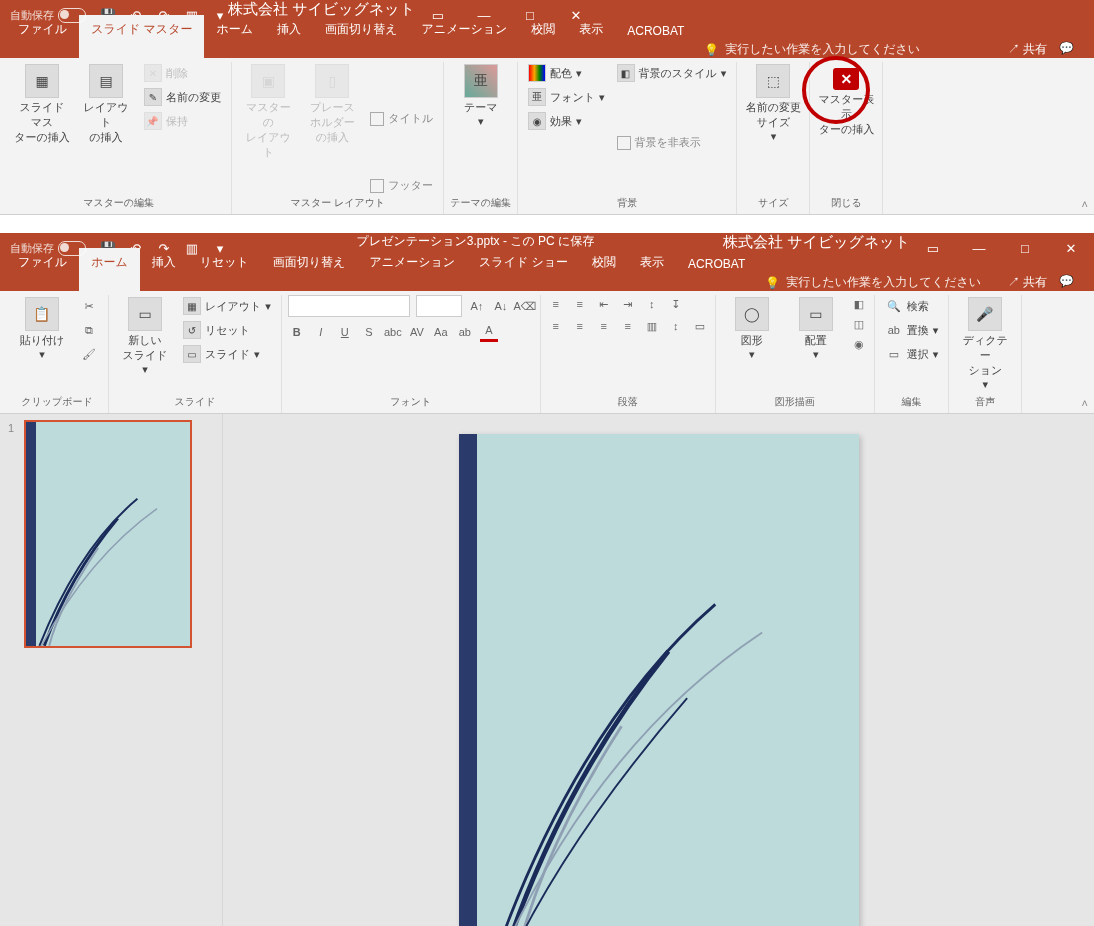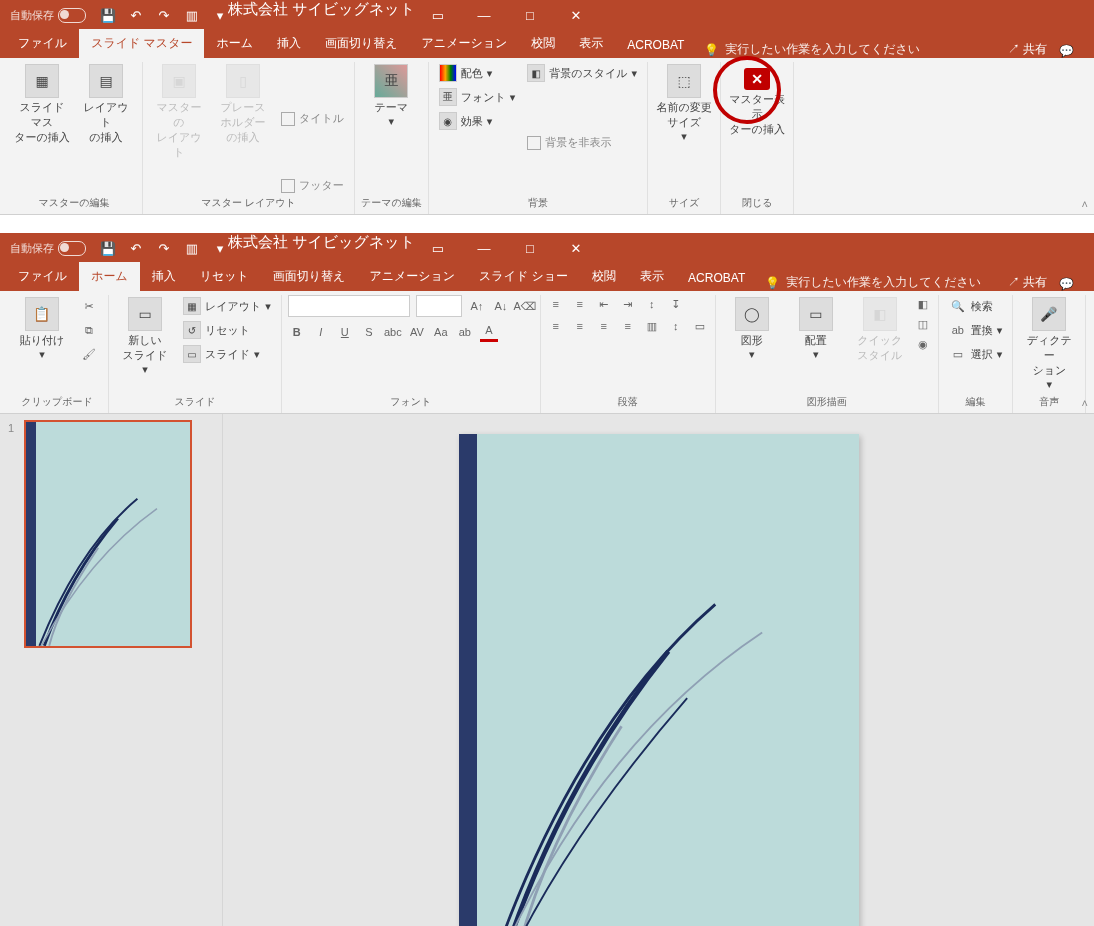--- a/index.html
+++ b/index.html
@@ -8,24 +8,24 @@
   .autosave { margin-left:10px; display:flex; align-items:center; gap:4px; opacity:.8;}
   .toggle { width:26px; height:13px; border:1px solid #fff; border-radius:7px; position:relative;}
   .toggle::after{content:""; position:absolute; left:1px; top:1px; width:9px; height:9px; border-radius:50%; background:#fff;}
   .qat{display:flex;align-items:center;gap:12px;margin-left:14px;}
   .qicon{width:16px;height:16px;display:flex;align-items:center;justify-content:center;color:#fff;font-size:13px;}
   .title{flex:1;text-align:center;font-size:12px;}
   .account{font-size:15px;}
   .winctrls{display:flex;}
   .winbtn{width:46px;height:30px;display:flex;align-items:center;justify-content:center;color:#fff;font-size:13px;}
   .tabbar{height:28px;background:#b7472a;display:flex;align-items:flex-end;padding:0 6px;color:#fff;font-size:12px;}
-  .tab{padding:6px 12px 6px;cursor:pointer;}
+  .tab{padding:6px 12px 20px;cursor:pointer;}
   .tab.active{background:#f3f3f3;color:#b7472a;}
   .tell{display:flex;align-items:center;gap:6px;margin-left:8px;opacity:.9;}
-  .share{margin-left:auto;display:flex;align-items:flex-end;gap:12px;padding-right:14px;}
+  .share{margin-left:auto;display:flex;align-items:flex-start;gap:12px;padding-right:14px;}
   .ribbon{background:#f3f3f3;border-bottom:1px solid #d0d0d0;display:flex;padding:4px 6px 0;min-height:92px;position:relative;}
   .group{display:flex;flex-direction:column;align-items:center;padding:0 6px;border-right:1px solid #e0e0e0;}
   .group:last-child{border-right:none;}
   .gbody{display:flex;align-items:flex-start;gap:4px;flex:1;}
   .glabel{font-size:10px;color:#666;text-align:center;padding:2px 0 4px;}
   .bigbtn{display:flex;flex-direction:column;align-items:center;justify-content:flex-start;width:56px;text-align:center;padding:2px;}
   .bigbtn .ic{width:32px;height:32px;background:#ddd;border:1px solid #ccc;margin-bottom:2px;display:flex;align-items:center;justify-content:center;font-size:14px;}
   .vstack{display:flex;flex-direction:column;gap:2px;}
   .sbtn{display:flex;align-items:center;gap:4px;padding:2px 4px;white-space:nowrap;}
   .sbtn .sic{width:16px;height:16px;background:#ddd;border:1px solid #ccc;display:flex;align-items:center;justify-content:center;font-size:10px;}
@@ -103,20 +103,34 @@
         <div class="bigbtn">
             <div class="ic">▦</div>
             <span style="white-space:pre-line">スライド マス
 ターの挿入</span>
           </div>
         <div class="bigbtn">
             <div class="ic">▤</div>
             <span style="white-space:pre-line">レイアウト
 の挿入</span>
           </div>
+        <div class="vstack">
+          <div class="sbtn dis">
+              <span class="sic">✕</span>
+              <span>削除</span>
+            </div>
+          <div class="sbtn">
+              <span class="sic">✎</span>
+              <span>名前の変更</span>
+            </div>
+          <div class="sbtn dis">
+              <span class="sic">📌</span>
+              <span>保持</span>
+            </div>
+        </div>
       </div>
       <div class="glabel">マスターの編集</div>
     </div>
 
     <div class="group">
       <div class="gbody">
         <div class="bigbtn dis">
             <div class="ic">▣</div>
             <span style="white-space:pre-line">マスターの
 レイアウト</span>
@@ -204,20 +218,21 @@
       <span>自動保存</span>
       <span class="toggle"></span>
     </div>
     <div class="qat">
       <span class="qicon">💾</span>
       <span class="qicon">↶</span>
       <span class="qicon">↷</span>
       <span class="qicon">▥</span>
       <span class="qicon">▾</span>
     </div>
+    <div class="title">プレゼンテーション3.pptx - この PC に保存</div>
     <div class="account">株式会社 サイビッグネット</div>
     <div class="winctrls">
       <div class="winbtn">▭</div>
       <div class="winbtn">—</div>
       <div class="winbtn">□</div>
       <div class="winbtn">✕</div>
     </div>
   </div>
   <div class="tabbar">
     <div class="tab">ファイル</div>
@@ -336,25 +351,20 @@
         <div class="bigbtn">
             <div class="ic">◯</div>
             <span>図形</span>
             <span>▾</span>
           </div>
         <div class="bigbtn">
             <div class="ic">▭</div>
             <span>配置</span>
             <span>▾</span>
           </div>
-        <div class="bigbtn dis">
-            <div class="ic">◧</div>
-            <span style="white-space:pre-line">クイック
-スタイル</span>
-          </div>
         <div class="vstack dis">
           <span class="toolicon">◧</span>
           <span class="toolicon">◫</span>
           <span class="toolicon">◉</span>
         </div>
       </div>
       <div class="glabel">図形描画</div>
     </div>
     <div class="group">
       <div class="gbody">

